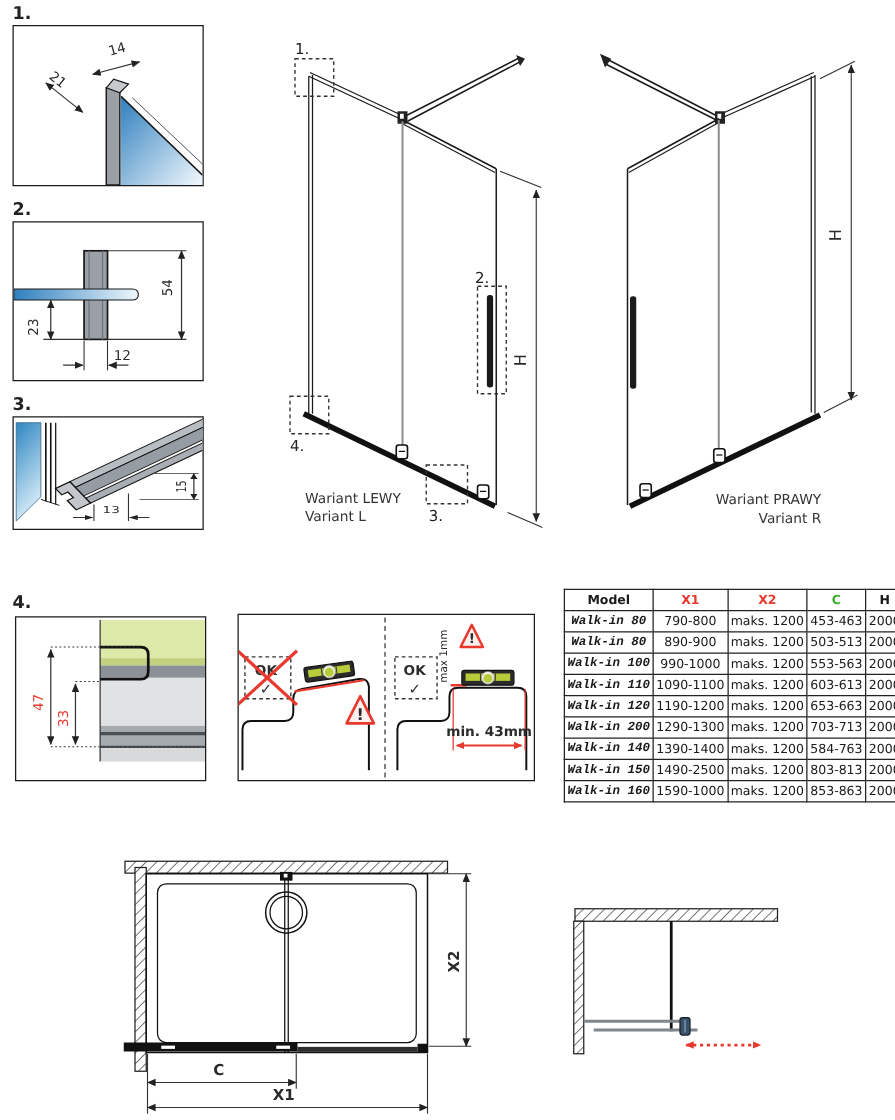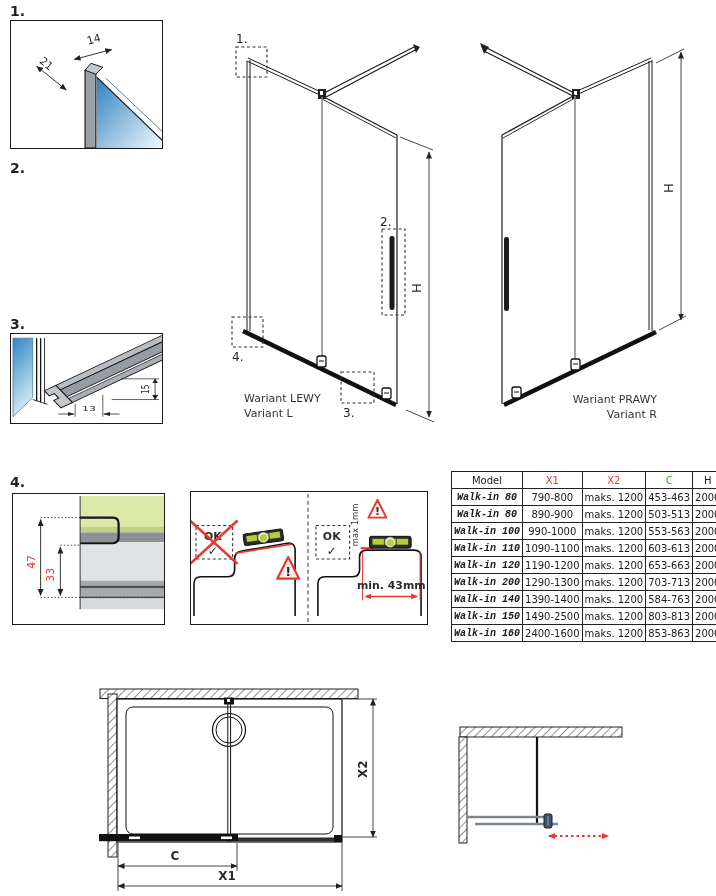--- a/index.html
+++ b/index.html
@@ -7,21 +7,21 @@
           font-family:"DejaVu Sans","Liberation Sans",sans-serif;color:#1a1a1a;}
   .dbox{position:absolute;border:1.6px solid #1a1a1a;box-sizing:border-box;background:#fff;}
   .dbox svg{display:block;width:100%;height:100%;}
   .dlabel{position:absolute;font-size:14px;font-weight:600;color:#222;}
   .figsvg{position:absolute;}
   
   .spec{position:absolute;left:451px;top:471px;border-collapse:collapse;font-size:10px;
         table-layout:fixed;background:#fff;}
   .spec th,.spec td{border:1.6px solid #222;text-align:center;padding:0 2px;height:16px;
         overflow:hidden;white-space:nowrap;}
-  .spec th{font-weight:400;}
+  .spec th{font-weight:700;}
   .w-model{width:60px}.w-x1{width:53px}.w-x2{width:55px}.w-c{width:41px}.w-h{width:30px}
   .c-red{color:#e8392e}.c-green{color:#3aae2b}
   .model-cell{font-weight:700;font-style:italic;font-family:Liberation Mono, monospace;}
   text{fill:#2b2b2b;}
   .dimtxt{font-size:11px;fill:#2b2b2b;}
   .redtxt{fill:#e8392e;}
   .callout{font-size:12px;fill:#222;}
   .vtitle{font-size:11px;fill:#333;}
 </style>
 </head>
@@ -68,20 +68,40 @@
       <line x1="96" y1="58" x2="153" y2="112" stroke="#44515c" stroke-width="0.8"></line>
       <rect x="75" y="50" width="11" height="79" fill="#9aa0a6" stroke="#1a1a1a" stroke-width="1.2"></rect>
       <polygon points="75,50 81,43 93,47 86,54" fill="#c6cacd" stroke="#1a1a1a" stroke-width="1"></polygon>
       <line x1="64" y1="39" x2="102" y2="29" stroke="#333" stroke-width="1" marker-start="url(#mB)" marker-end="url(#mB)"></line>
       <text class="dimtxt" transform="translate(78,24) rotate(-15)">14</text>
       <line x1="26" y1="46" x2="56" y2="70" stroke="#333" stroke-width="1" marker-start="url(#mB)" marker-end="url(#mB)"></line>
       <text class="dimtxt" transform="translate(28,42) rotate(38)">21</text>
     </svg>
   </div>
 
+  <div class="dbox" style="left:10px;top:177px;width:153px;height:128px">
+    <svg viewBox="0 0 153 128" preserveAspectRatio="none">
+      <rect x="57" y="23" width="19" height="72" fill="#9aa0a6" stroke="#1a1a1a" stroke-width="1.4"></rect>
+      <line x1="61" y1="23" x2="61" y2="95" stroke="#6f757b" stroke-width="1"></line>
+      <line x1="72" y1="23" x2="72" y2="95" stroke="#6f757b" stroke-width="1"></line>
+      <path d="M0,54 H96 Q101,54 101,58.5 Q101,63 96,63 H0 Z" fill="url(#gGlassH)" stroke="#1a1a1a" stroke-width="0.9"></path>
+      <line x1="76" y1="23" x2="140" y2="23" stroke="#333" stroke-width="0.9"></line>
+      <line x1="76" y1="95" x2="140" y2="95" stroke="#333" stroke-width="0.9"></line>
+      <line x1="136" y1="23" x2="136" y2="95" stroke="#333" stroke-width="1" marker-start="url(#mB)" marker-end="url(#mB)"></line>
+      <text class="dimtxt" transform="translate(128,60) rotate(-90)">54</text>
+      <line x1="24" y1="95" x2="57" y2="95" stroke="#333" stroke-width="0.9"></line>
+      <line x1="30" y1="63" x2="30" y2="95" stroke="#333" stroke-width="1" marker-start="url(#mB)" marker-end="url(#mB)"></line>
+      <text class="dimtxt" transform="translate(20,92) rotate(-90)">23</text>
+      <line x1="57" y1="96" x2="57" y2="120" stroke="#333" stroke-width="0.9"></line>
+      <line x1="76" y1="96" x2="76" y2="120" stroke="#333" stroke-width="0.9"></line>
+      <line x1="40" y1="116" x2="56" y2="116" stroke="#333" stroke-width="1" marker-end="url(#mB)"></line>
+      <line x1="93" y1="116" x2="77" y2="116" stroke="#333" stroke-width="1" marker-end="url(#mB)"></line>
+      <text class="dimtxt" x="81" y="112">12</text>
+    </svg>
+  </div>
 
   <div class="dbox" style="left:10px;top:333px;width:153px;height:91px">
     <svg viewBox="0 0 153 129" preserveAspectRatio="none">
       <polygon points="2,6 22,6 22,92 2,120" fill="url(#gGlassV)" stroke="#3d6a8c" stroke-width="0.8"></polygon>
       <line x1="26" y1="6" x2="26" y2="97" stroke="#111" stroke-width="1.3"></line>
       <line x1="30" y1="6" x2="30" y2="99" stroke="#111" stroke-width="1.3"></line>
       <line x1="34" y1="6" x2="34" y2="101" stroke="#111" stroke-width="1"></line>
       <line x1="22" y1="95" x2="37" y2="102" stroke="#111" stroke-width="1"></line>
       <g transform="translate(60,96) rotate(-34)">
         <rect x="0" y="-26" width="140" height="8" fill="#b7bdc3" stroke="#111" stroke-width="1"></rect>
@@ -297,21 +317,21 @@
         </tr>
         <tr>
           <td class="model-cell">Walk-in 150</td>
           <td>1490-2500</td>
           <td>maks. 1200</td>
           <td>803-813</td>
           <td>2000</td>
         </tr>
         <tr>
           <td class="model-cell">Walk-in 160</td>
-          <td>2400-1600</td>
+          <td>1590-1000</td>
           <td>maks. 1200</td>
           <td>853-863</td>
           <td>2000</td>
         </tr>
       </tbody>
   </table>
 
   <svg class="figsvg" style="left:55px;top:683px" width="340" height="212" viewBox="0 0 340 212">
     <rect x="45" y="6" width="258" height="9.5" fill="#fff"></rect>
     <rect x="45" y="6" width="258" height="9.5" fill="url(#hatch)" stroke="#222" stroke-width="1"></rect>

